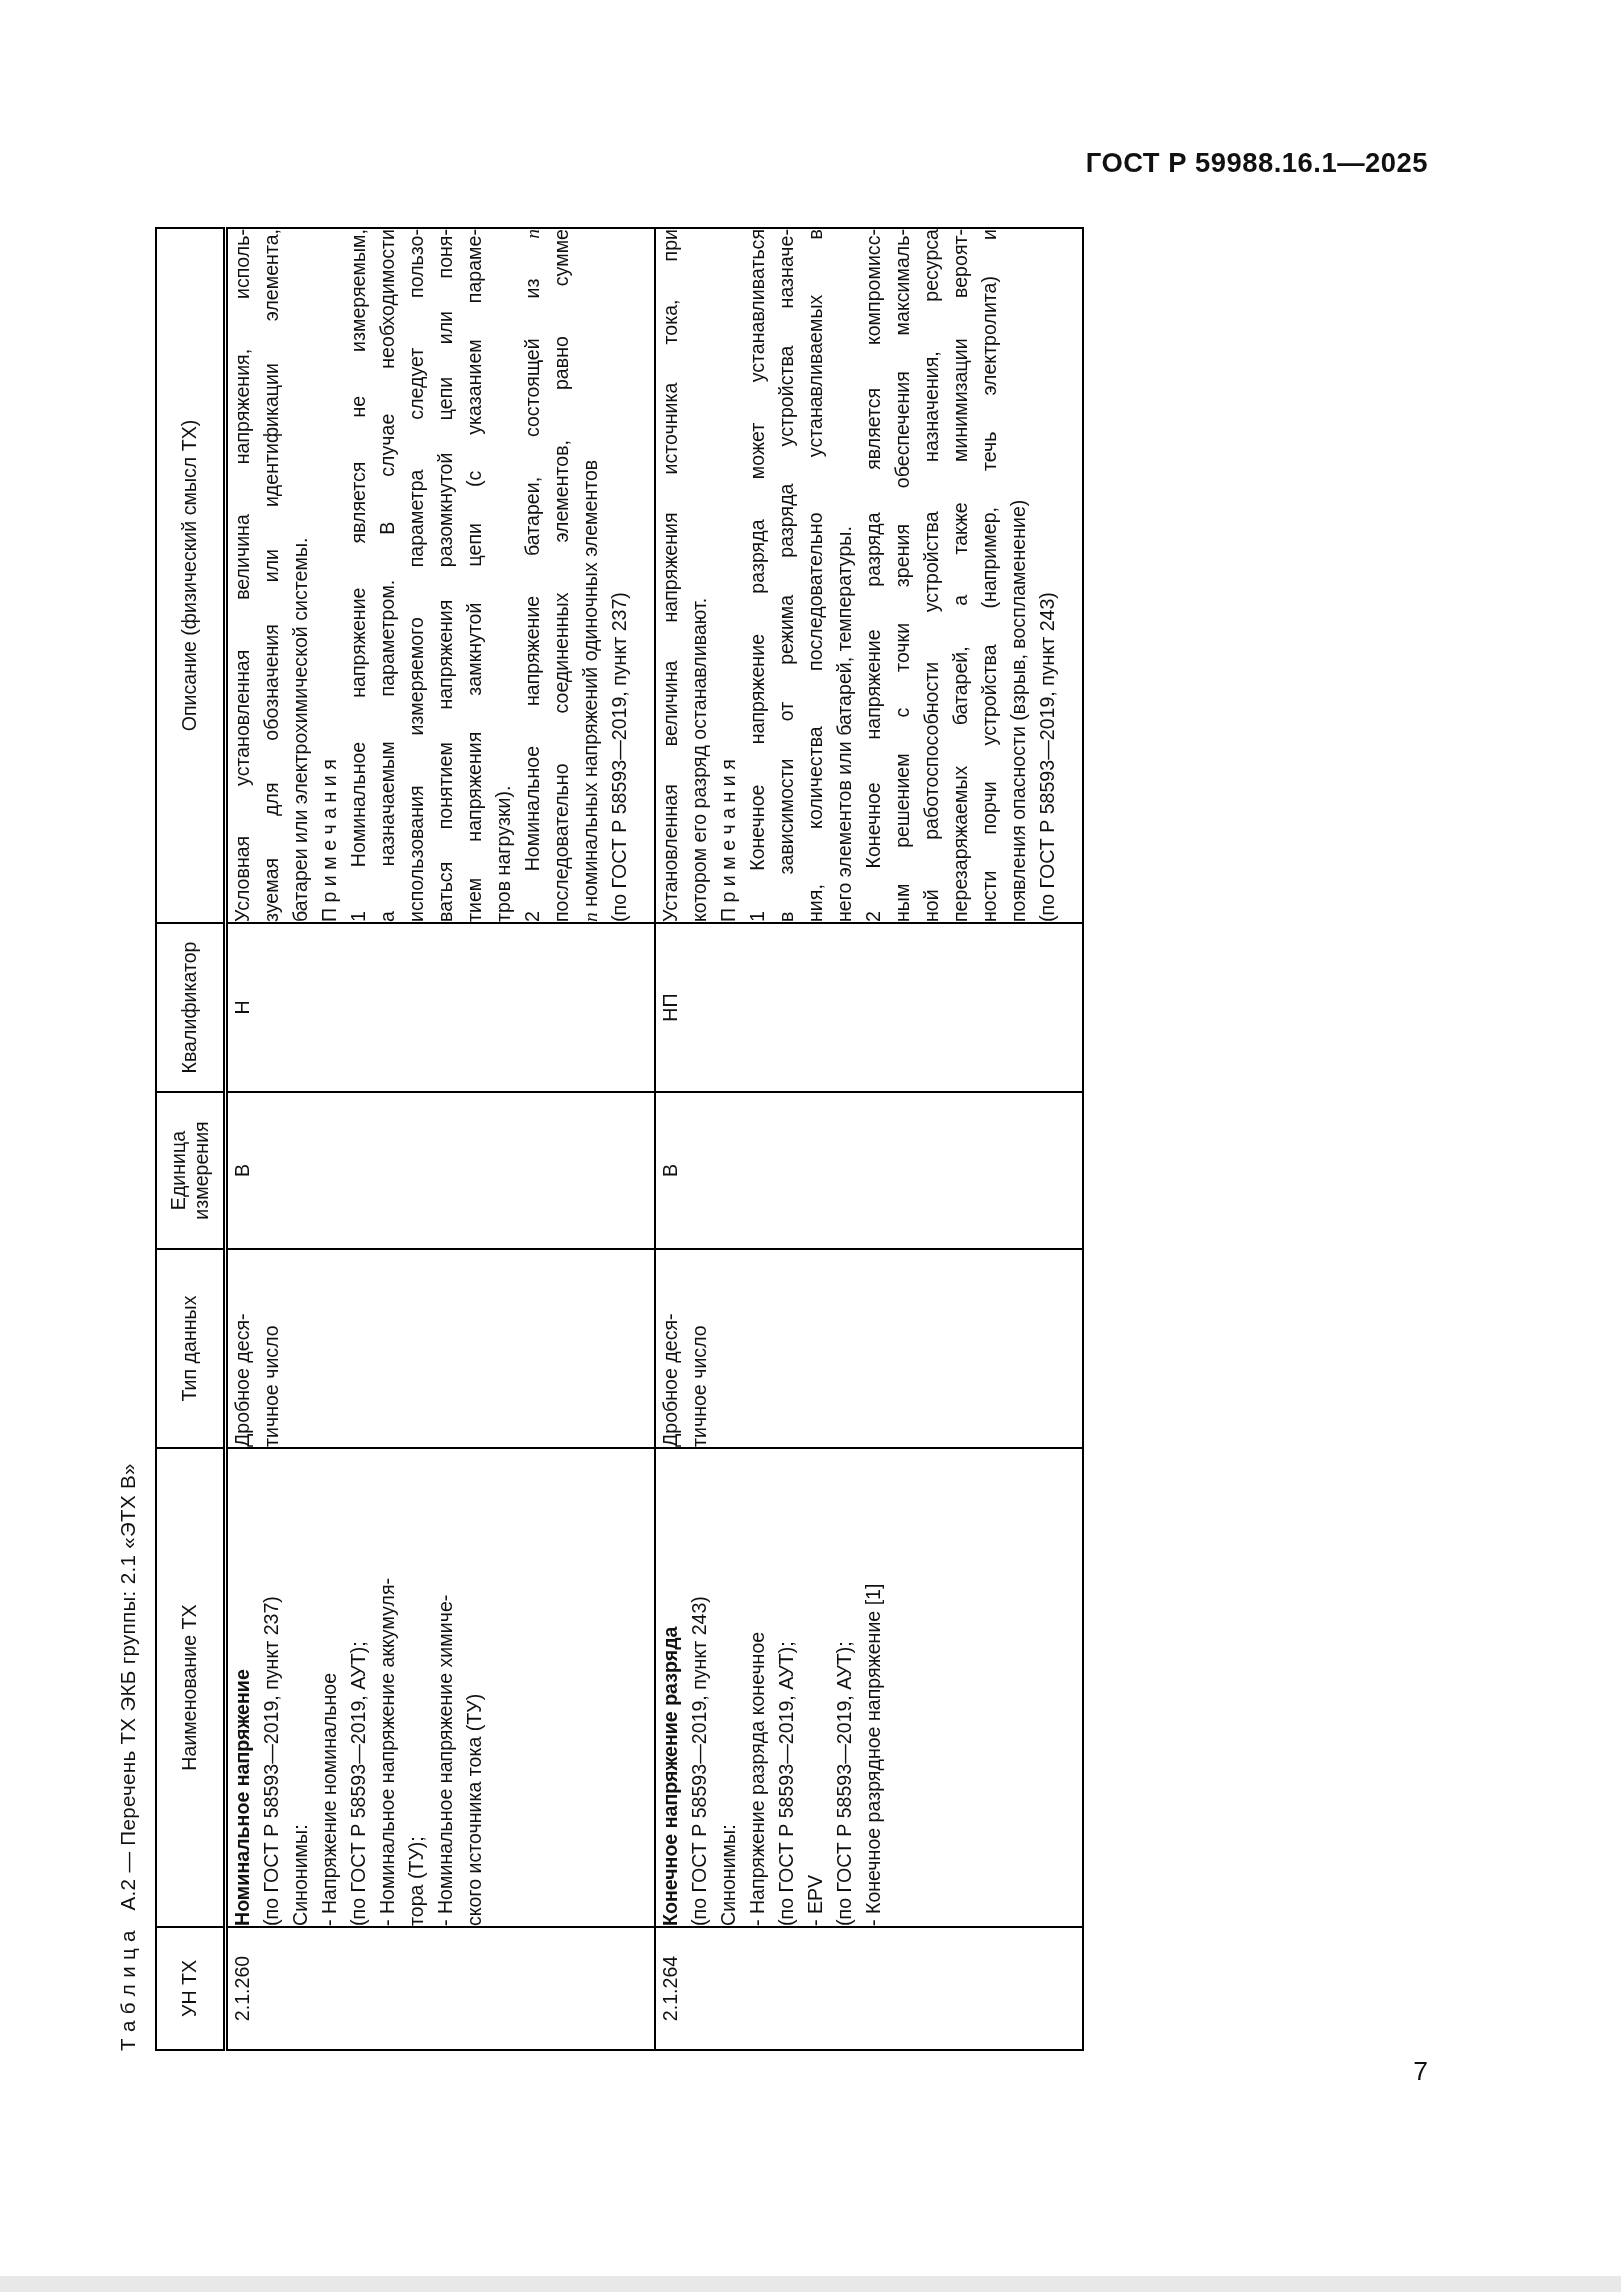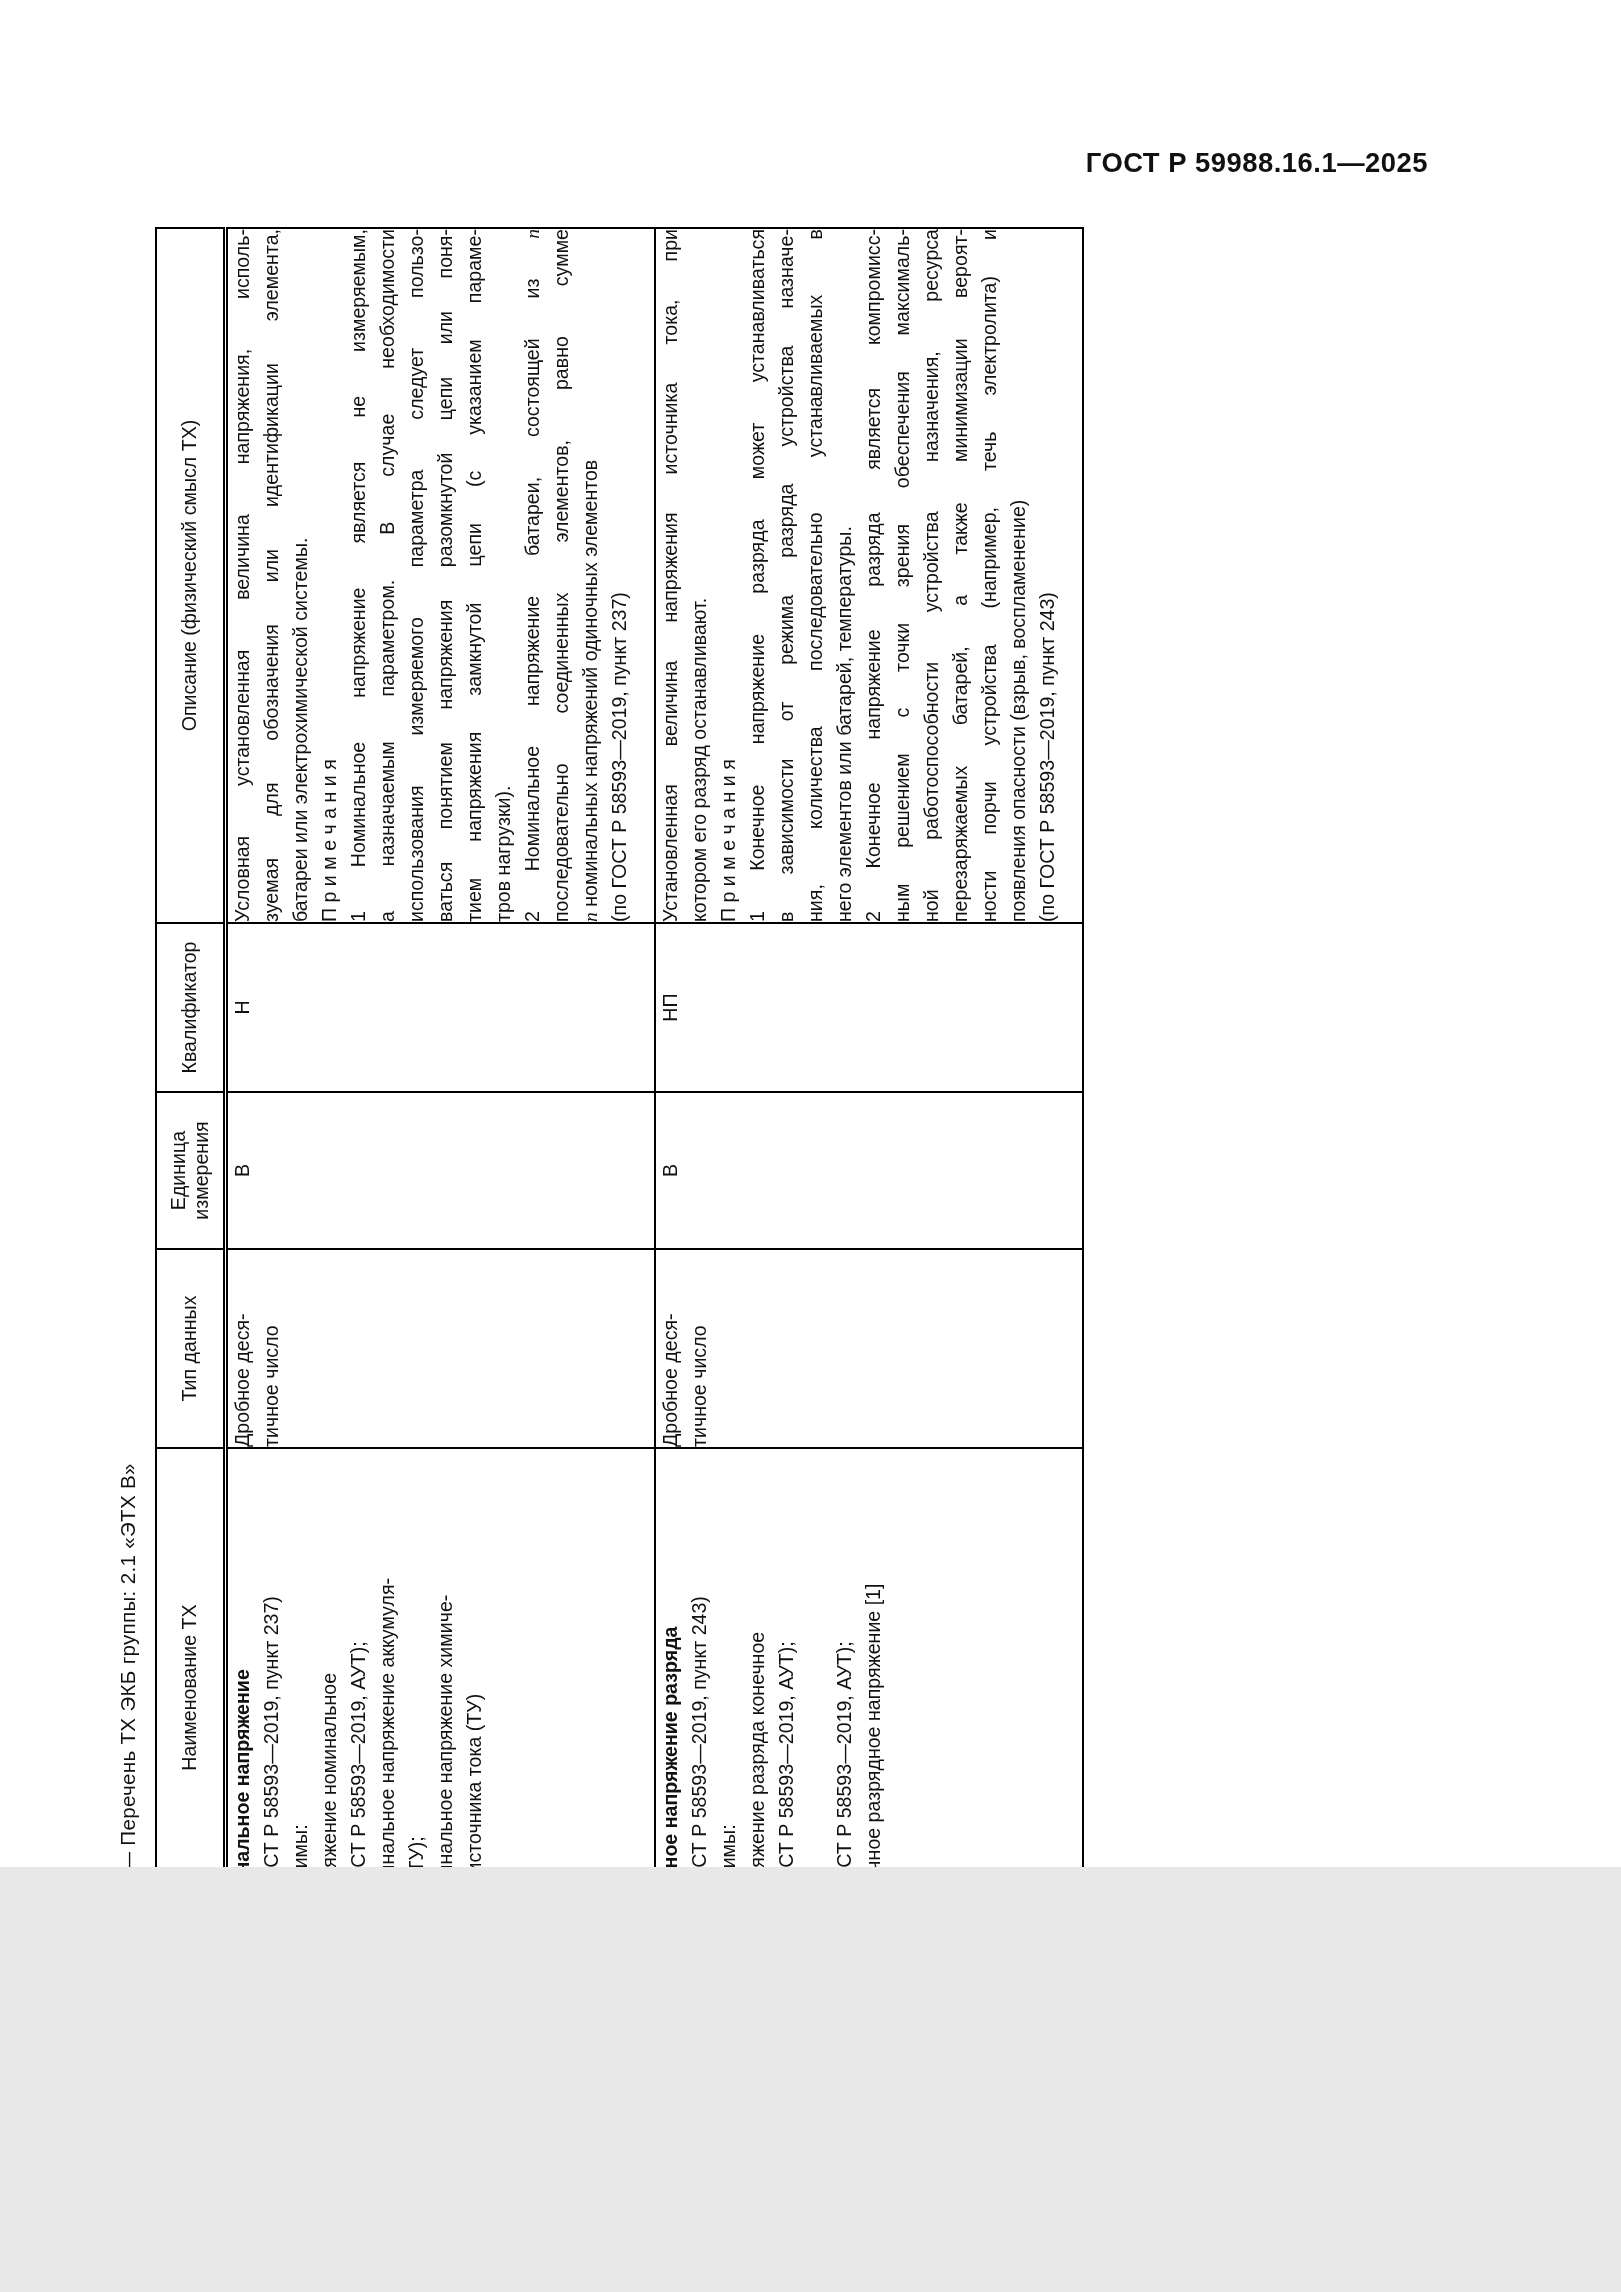--- a/index.html
+++ b/index.html
@@ -1,17 +1,17 @@
 <!DOCTYPE html>
 <html><head>
 <meta charset="utf-8">
 <style>
   html,body { margin:0; padding:0; background:#e8e8e8; }
   .page {
-    position:relative; width:1621px; height:1867px; margin:0 auto;
+    position:relative; width:1621px; height:2276px; margin:0 auto;
     background:#ffffff; font-family:"Liberation Sans", sans-serif; color:#111;
     overflow:hidden;
   }
   .doc-header {
     position:absolute; top:147px; right:193px;
     font-size:27.4px; font-weight:bold; letter-spacing:0.5px; white-space:nowrap;
   }
   .page-num {
     position:absolute; top:2056px; right:193px; font-size:26.5px;
   }

